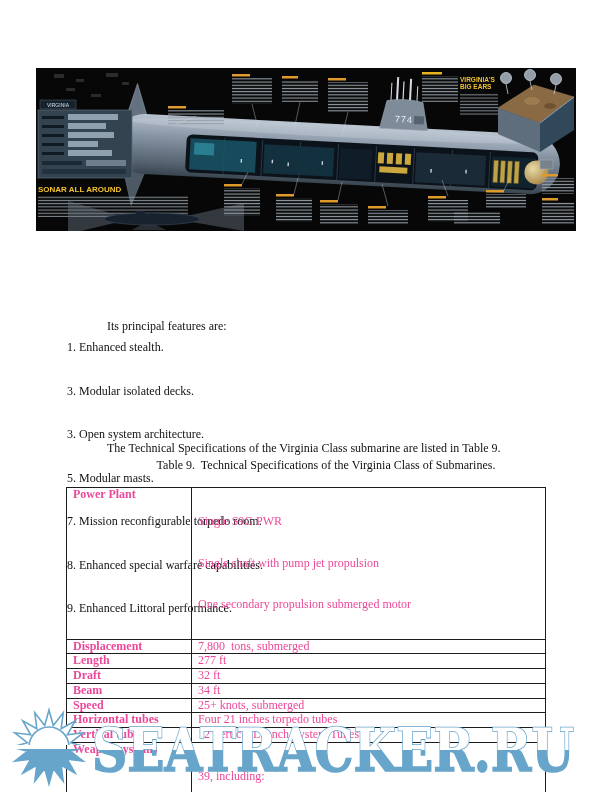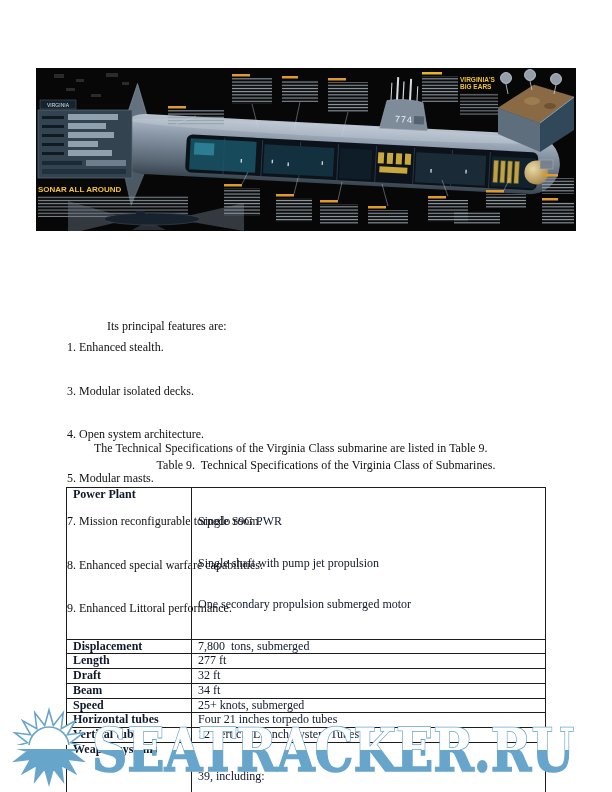--- a/index.html
+++ b/index.html
@@ -6,24 +6,24 @@
   body{width:612px;height:792px;background:#e9e9e9;font-family:"Liberation Serif",serif;}
   .page{position:relative;width:612px;height:792px;background:#ffffff;overflow:hidden;}
   .abs{position:absolute;}
   .txt{font-size:12px;line-height:14.5px;color:#111;white-space:pre-wrap;}
   .center{width:612px;text-align:center;}
   .figure-box{left:36px;top:68px;width:540px;height:163px;background:#070707;}
   .figure-box svg{display:block;}
   .caption{top:238px;}
   .intro{left:107px;top:279px;margin-top:40px;}
   .features{left:67px;top:311px;}
-  .closing{left:94px;top:441px;}
+  .closing{left:107px;top:441px;}
   .table-title{top:458px;padding-left:20px;}
   table.specs{position:absolute;left:66px;top:487px;width:480px;border-collapse:collapse;border:1.5px solid #1c1c1c;table-layout:fixed;}
-  table.specs td{border:1px solid #1c1c1c;vertical-align:top;font-size:12px;line-height:13.7px;padding:0 6px;white-space:pre-wrap;color:#0f172a;}
+  table.specs td{border:1px solid #1c1c1c;vertical-align:top;font-size:12px;line-height:13.7px;padding:0 6px;white-space:pre-wrap;color:#ec4899;}
   table.specs td.lbl{width:112px;font-weight:bold;}
   .watermark{left:0;top:703px;width:492px;height:89px;}
 </style>
 </head>
 <body>
 
 <div class="page">
 
   <div class="abs figure-box">
     <svg width="540" height="163" viewBox="0 0 540 163">
@@ -249,21 +249,21 @@
       </g>
     </svg>
   </div>
 
 
   <div class="abs txt intro">Its principal features are:</div>
 
   <div class="abs txt features">
     <div>1. Enhanced stealth.</div>
     <div>3. Modular isolated decks.</div>
-    <div>4. Open system architecture.</div>
+    <div>3. Open system architecture.</div>
     <div>5. Modular masts.</div>
     <div>7. Mission reconfigurable torpedo room.</div>
     <div>8. Enhanced special warfare capabilities.</div>
     <div>9. Enhanced Littoral performance.</div>
   </div>
 
   <div class="abs txt closing">The Technical Specifications of the Virginia Class submarine are listed in Table 9.</div>
 
   <div class="abs txt center table-title">Table 9.  Technical Specifications of the Virginia Class of Submarines.</div>
 

